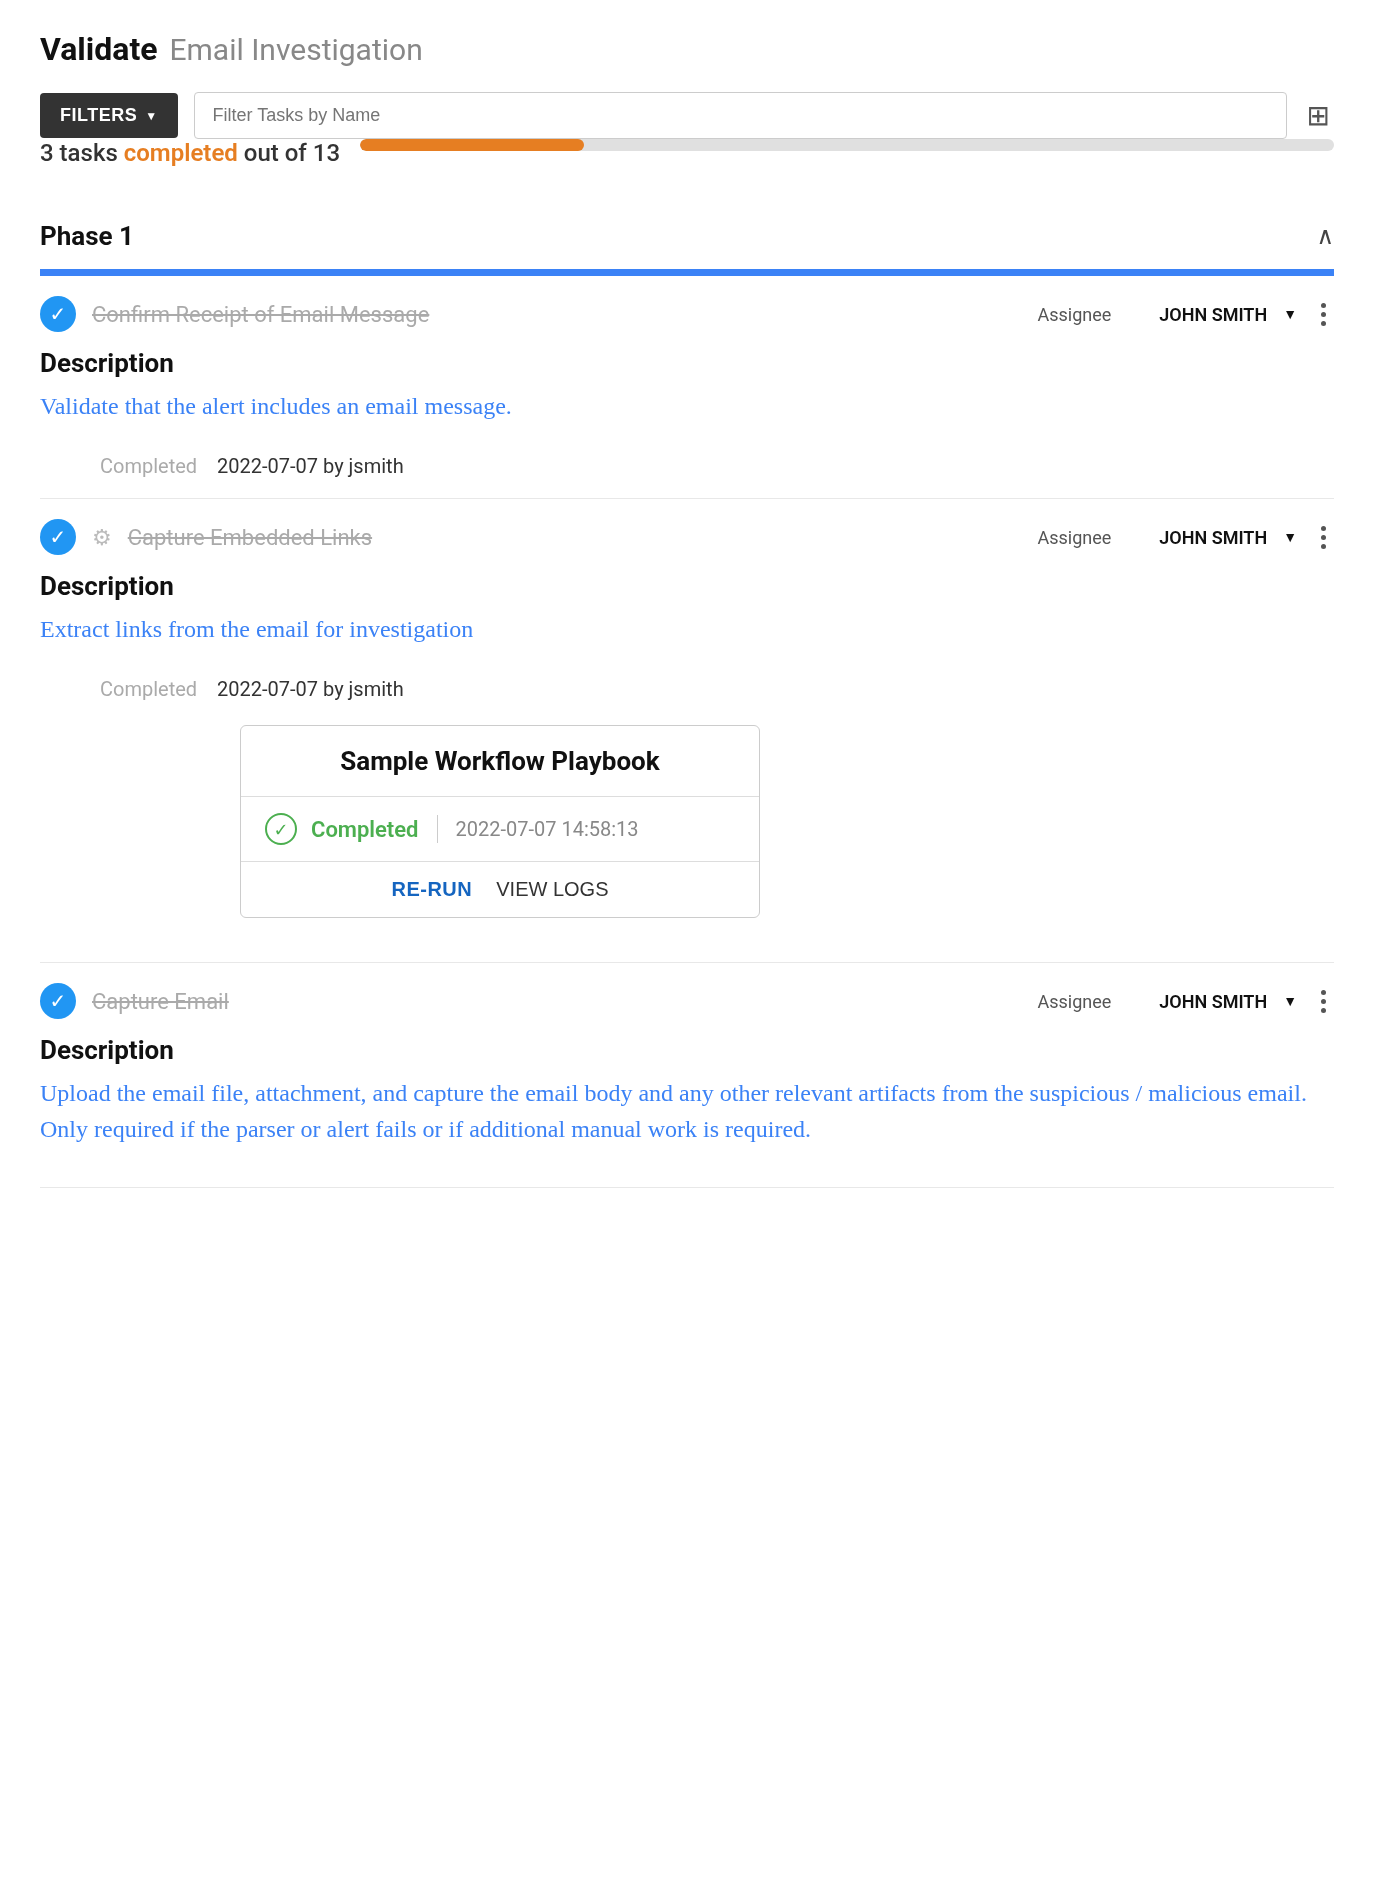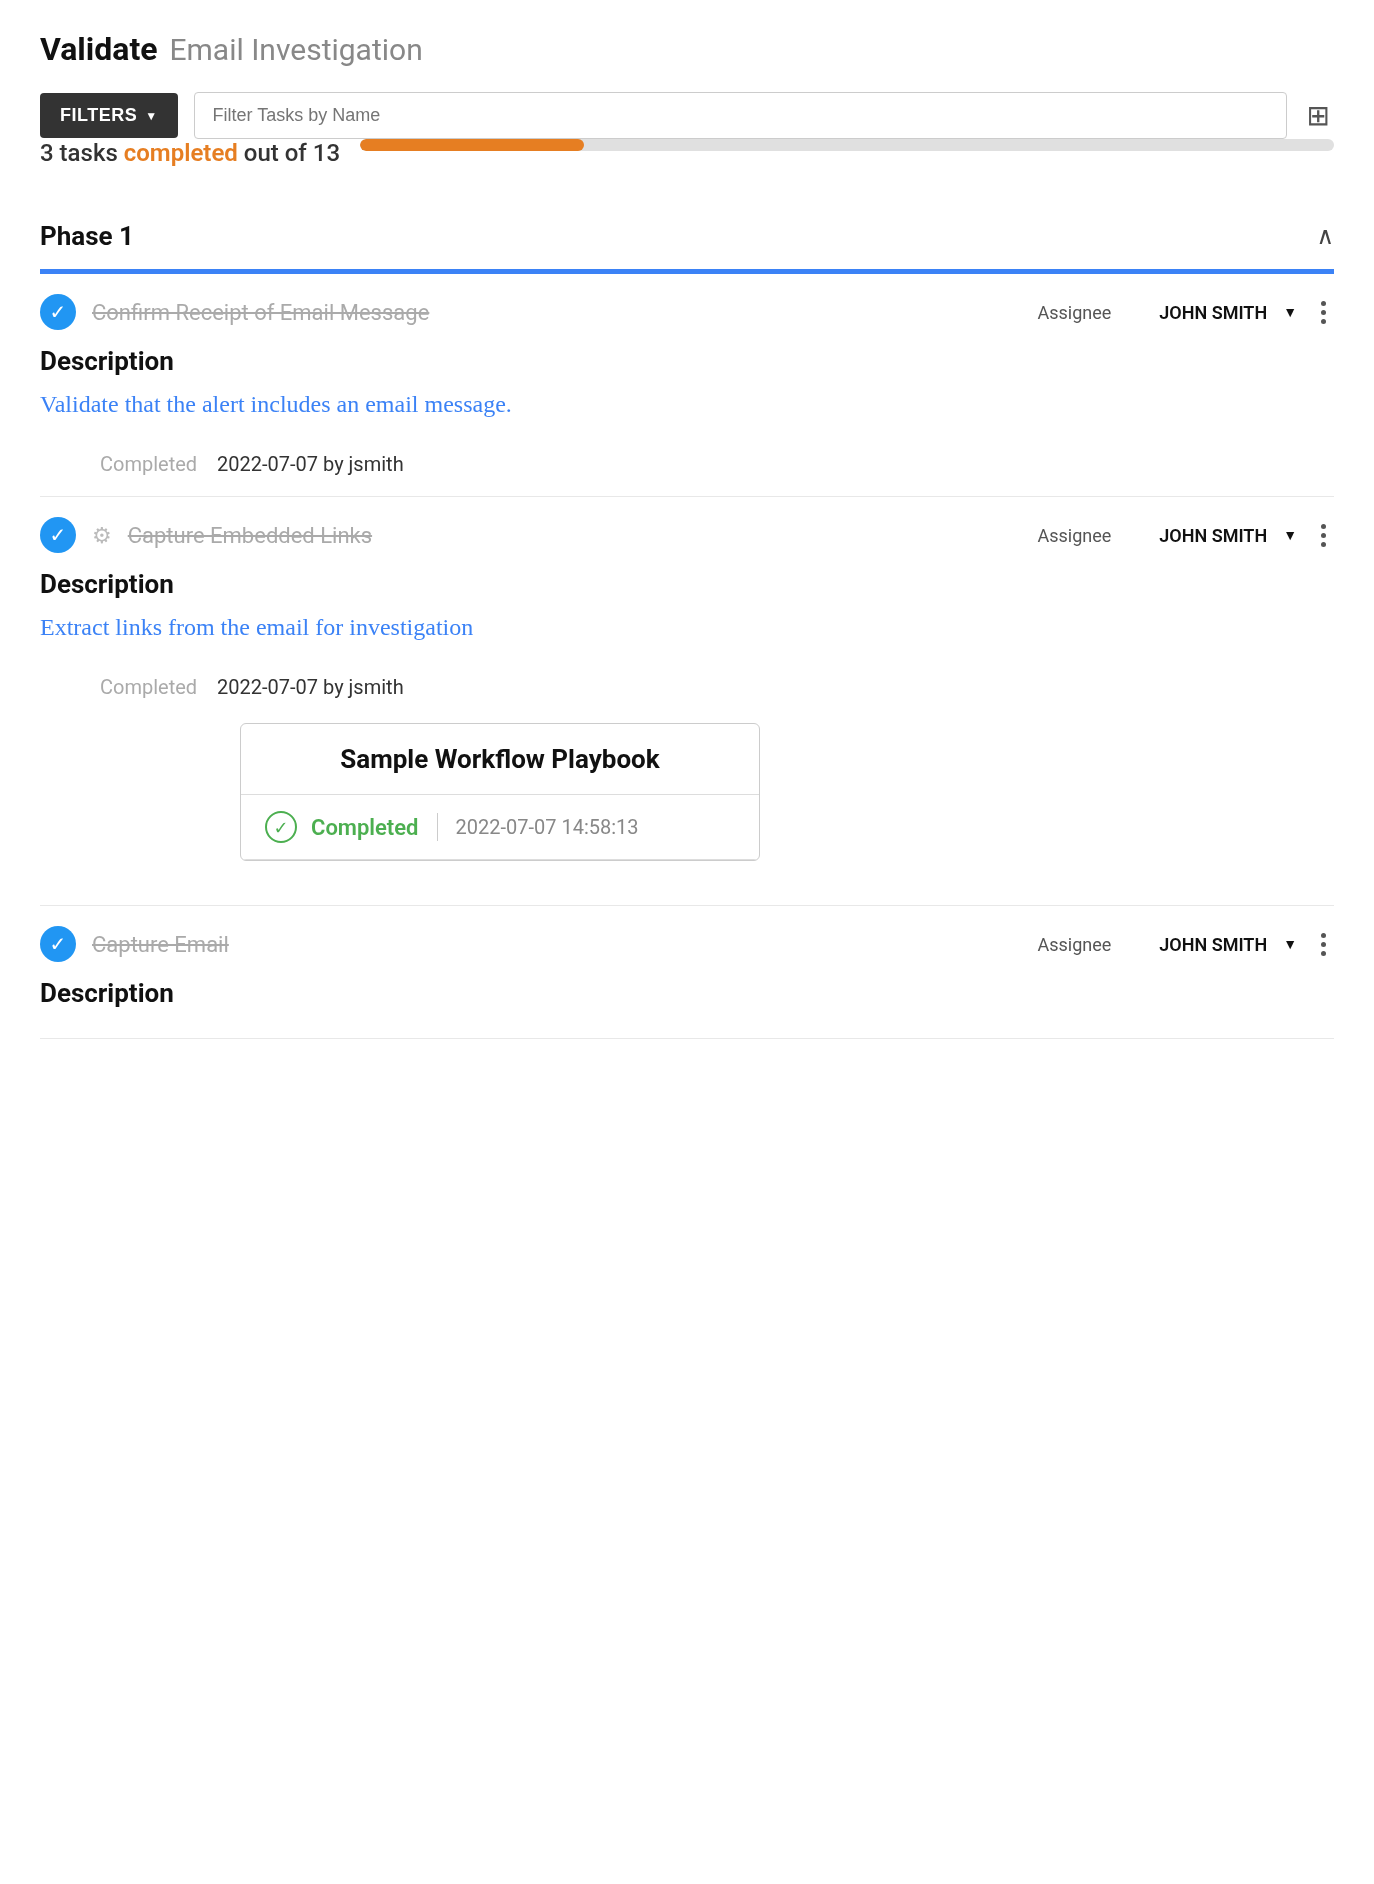--- a/index.html
+++ b/index.html
@@ -103,21 +103,21 @@
 
     
     .phase-section {
       margin-bottom: 0;
     }
     .phase-header {
       display: flex;
       align-items: center;
       justify-content: space-between;
       padding: 18px 0;
-      border-bottom: 5px solid #3b82f6;
+      border-bottom: 7px solid #3b82f6;
     }
     .phase-title {
       font-size: 26px;
       font-weight: 700;
       color: #111;
     }
     .phase-collapse-btn {
       background: none;
       border: none;
       cursor: pointer;
@@ -393,20 +393,24 @@
     </div>
 
     <div class="playbook-card">
       <div class="playbook-title">Sample Workflow Playbook</div>
       <div class="playbook-status-row">
         <div class="playbook-status-check">✓</div>
         <span class="playbook-status-text">Completed</span>
         <div class="playbook-divider"></div>
         <span class="playbook-timestamp">2022-07-07 14:58:13</span>
       </div>
+      <div class="playbook-actions">
+        <button class="playbook-rerun">RE-RUN</button>
+        <button class="playbook-viewlogs">VIEW LOGS</button>
+      </div>
     </div>
   </div>
 
   <div class="task">
     <div class="task-header">
       <div class="task-left">
         <div class="task-check">✓</div>
         <span class="task-name">Capture Email</span>
       </div>
       <div class="task-right">
@@ -414,15 +418,16 @@
         <span class="assignee-name">JOHN SMITH</span>
         <span class="assignee-chevron">▼</span>
         <div class="dots">
           <span></span>
           <span></span>
           <span></span>
         </div>
       </div>
     </div>
     <div class="task-desc-title">Description</div>
+    <div class="task-desc-text">Upload the email file, attachment, and capture the email body and any other relevant artifacts from the suspicious / malicious email. Only required if the parser or alert fails or if additional manual work is required.</div>
   </div>
 
 </div>
 
 </body></html>

